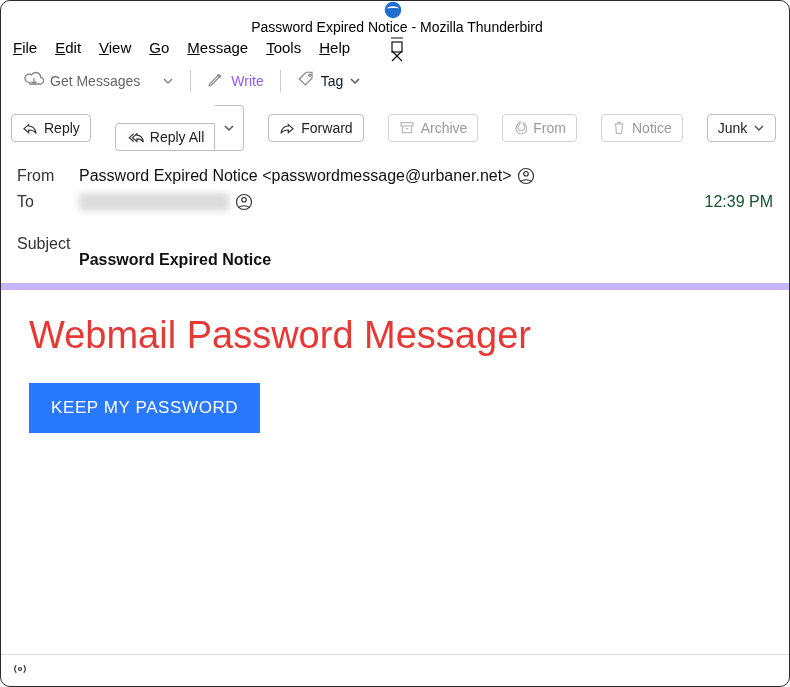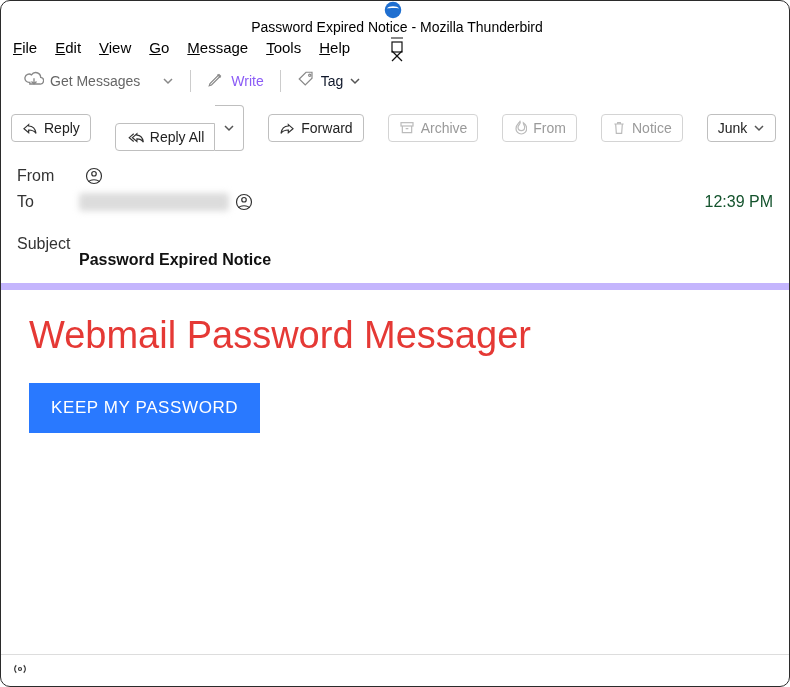--- a/index.html
+++ b/index.html
@@ -275,20 +275,21 @@
     <span>Junk</span>
     <svg width="12" height="12" viewBox="0 0 12 12">
         <path d="M2 4l4 4 4-4" fill="none" stroke="#555" stroke-width="1.5"></path>
       </svg>
   </div>
 </div>
 
 <div class="headers">
   <div class="hdrrow">
     <span class="hdrlabel">From</span>
+    <span class="hdrval">Password Expired Notice &lt;passwordmessage@urbaner.net&gt;</span>
     <span class="contact-icon">
       <svg width="18" height="18" viewBox="0 0 24 24" fill="none" stroke="#333" stroke-width="1.6">
           <circle cx="12" cy="12" r="10"></circle>
           <circle cx="12" cy="9" r="3"></circle>
           <path d="M5 20c1.5-4 12.5-4 14 0"></path>
         </svg>
     </span>
   </div>
   <div class="hdrrow">
     <span class="hdrlabel">To</span>

